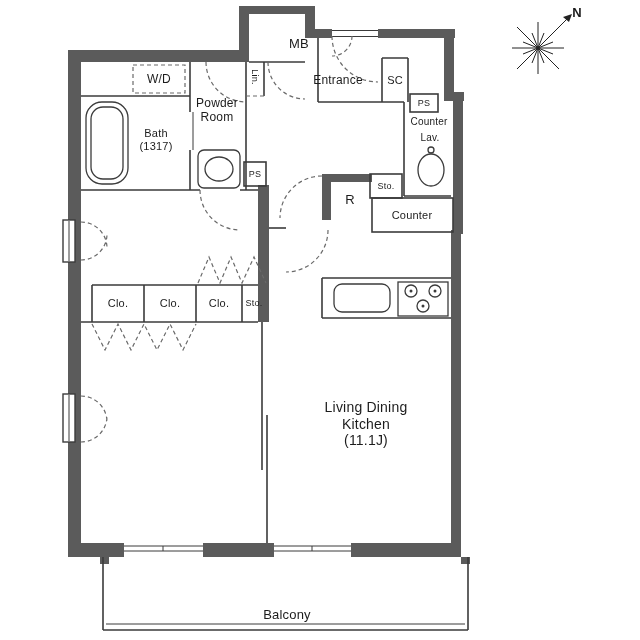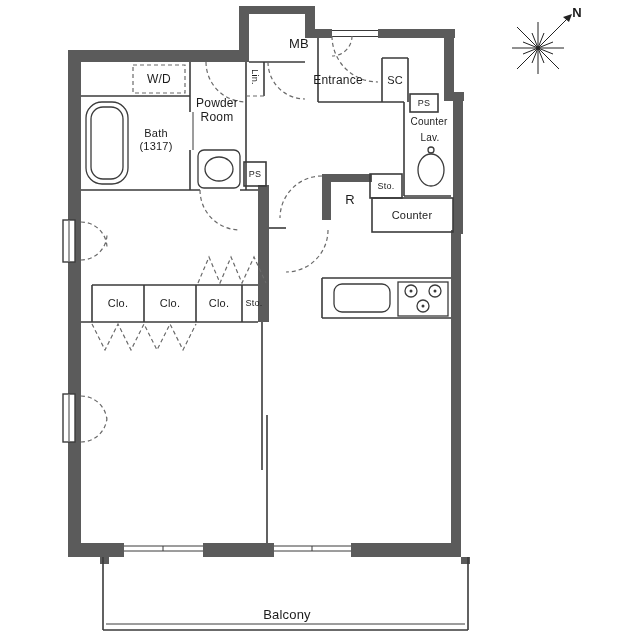--- a/index.html
+++ b/index.html
@@ -158,16 +158,19 @@
   <div class="lbl" style="left:156px;top:140px;font-size:11px">Bath
 (1317)</div>
   <div class="lbl" style="left:386px;top:186px;font-size:9px">Sto.</div>
   <div class="lbl" style="left:350px;top:200px;font-size:13px">R</div>
   <div class="lbl" style="left:412px;top:215px;font-size:11px">Counter</div>
   <div class="lbl" style="left:255px;top:174px;font-size:9px">PS</div>
   <div class="lbl" style="left:118px;top:303px;font-size:11px">Clo.</div>
   <div class="lbl" style="left:170px;top:303px;font-size:11px">Clo.</div>
   <div class="lbl" style="left:219px;top:303px;font-size:11px">Clo.</div>
   <div class="lbl" style="left:254px;top:303px;font-size:9px">Sto.</div>
+  <div class="lbl" style="left:366px;top:424px;font-size:14px">Living Dining
+Kitchen
+(11.1J)</div>
   <div class="lbl" style="left:287px;top:615px;font-size:13px">Balcony</div>
   <div class="lbl bold" style="left:577px;top:13px;font-size:13px">N</div>
 
 </div>
 
 </body></html>

